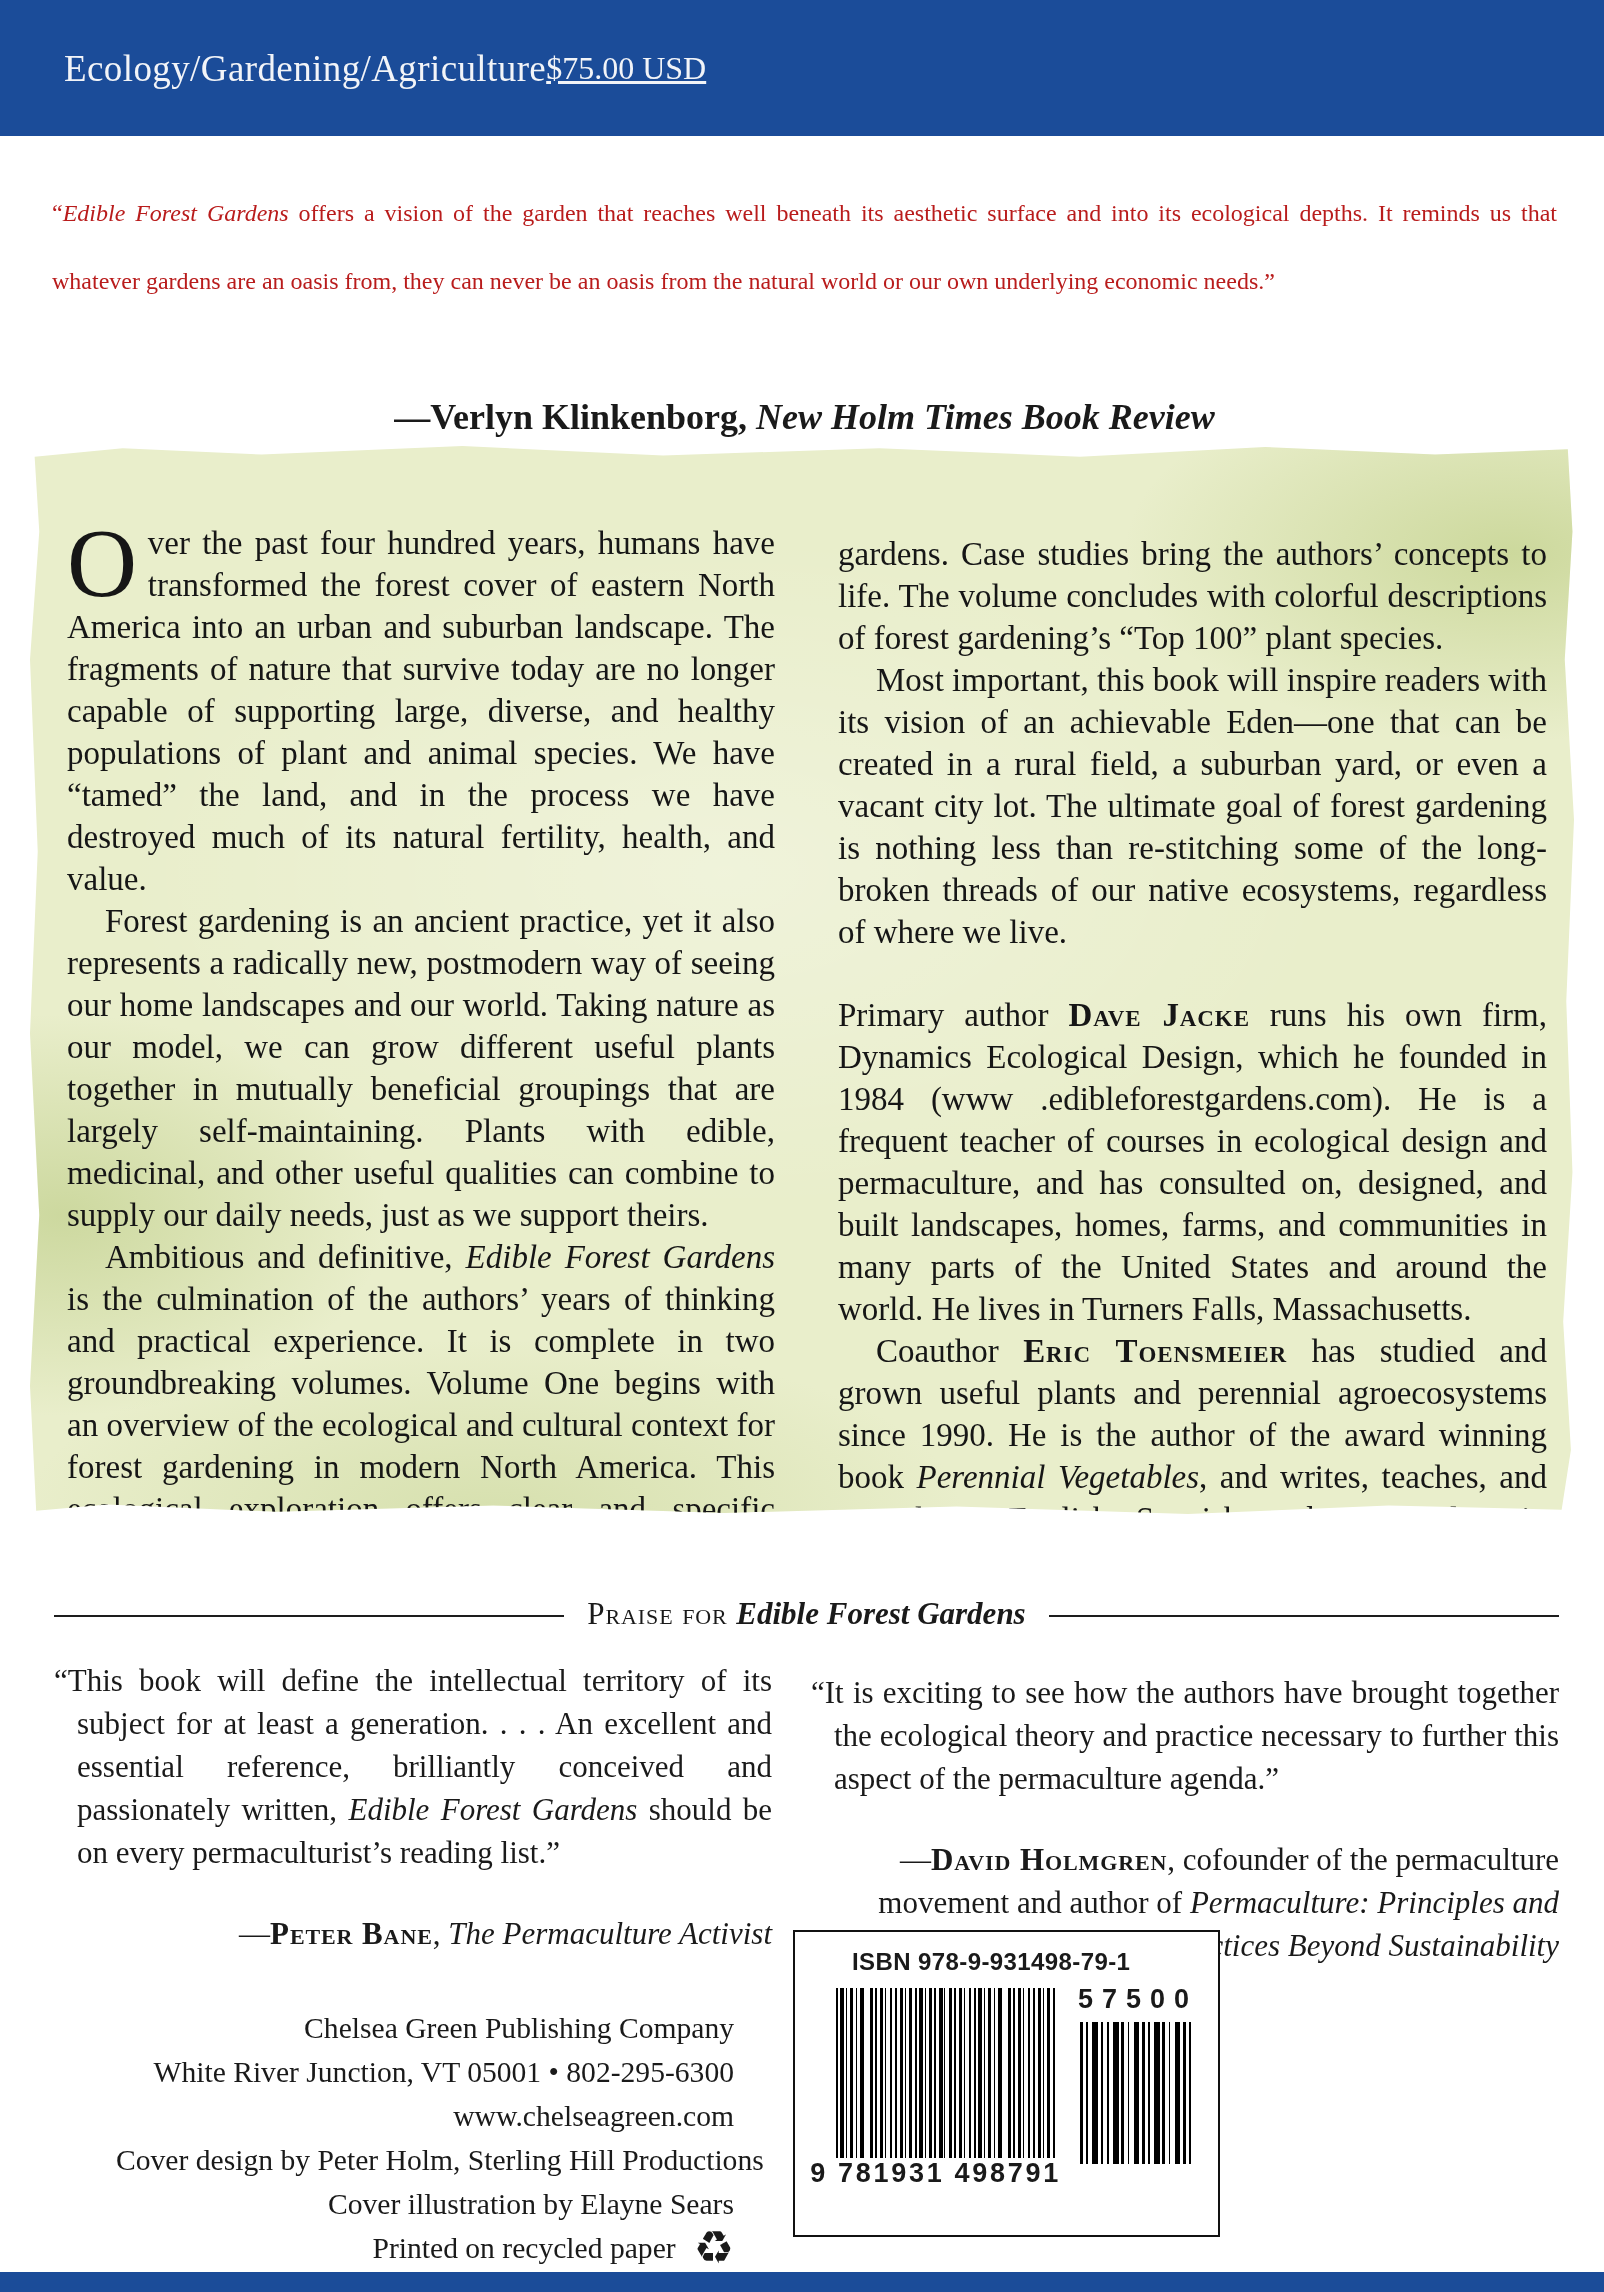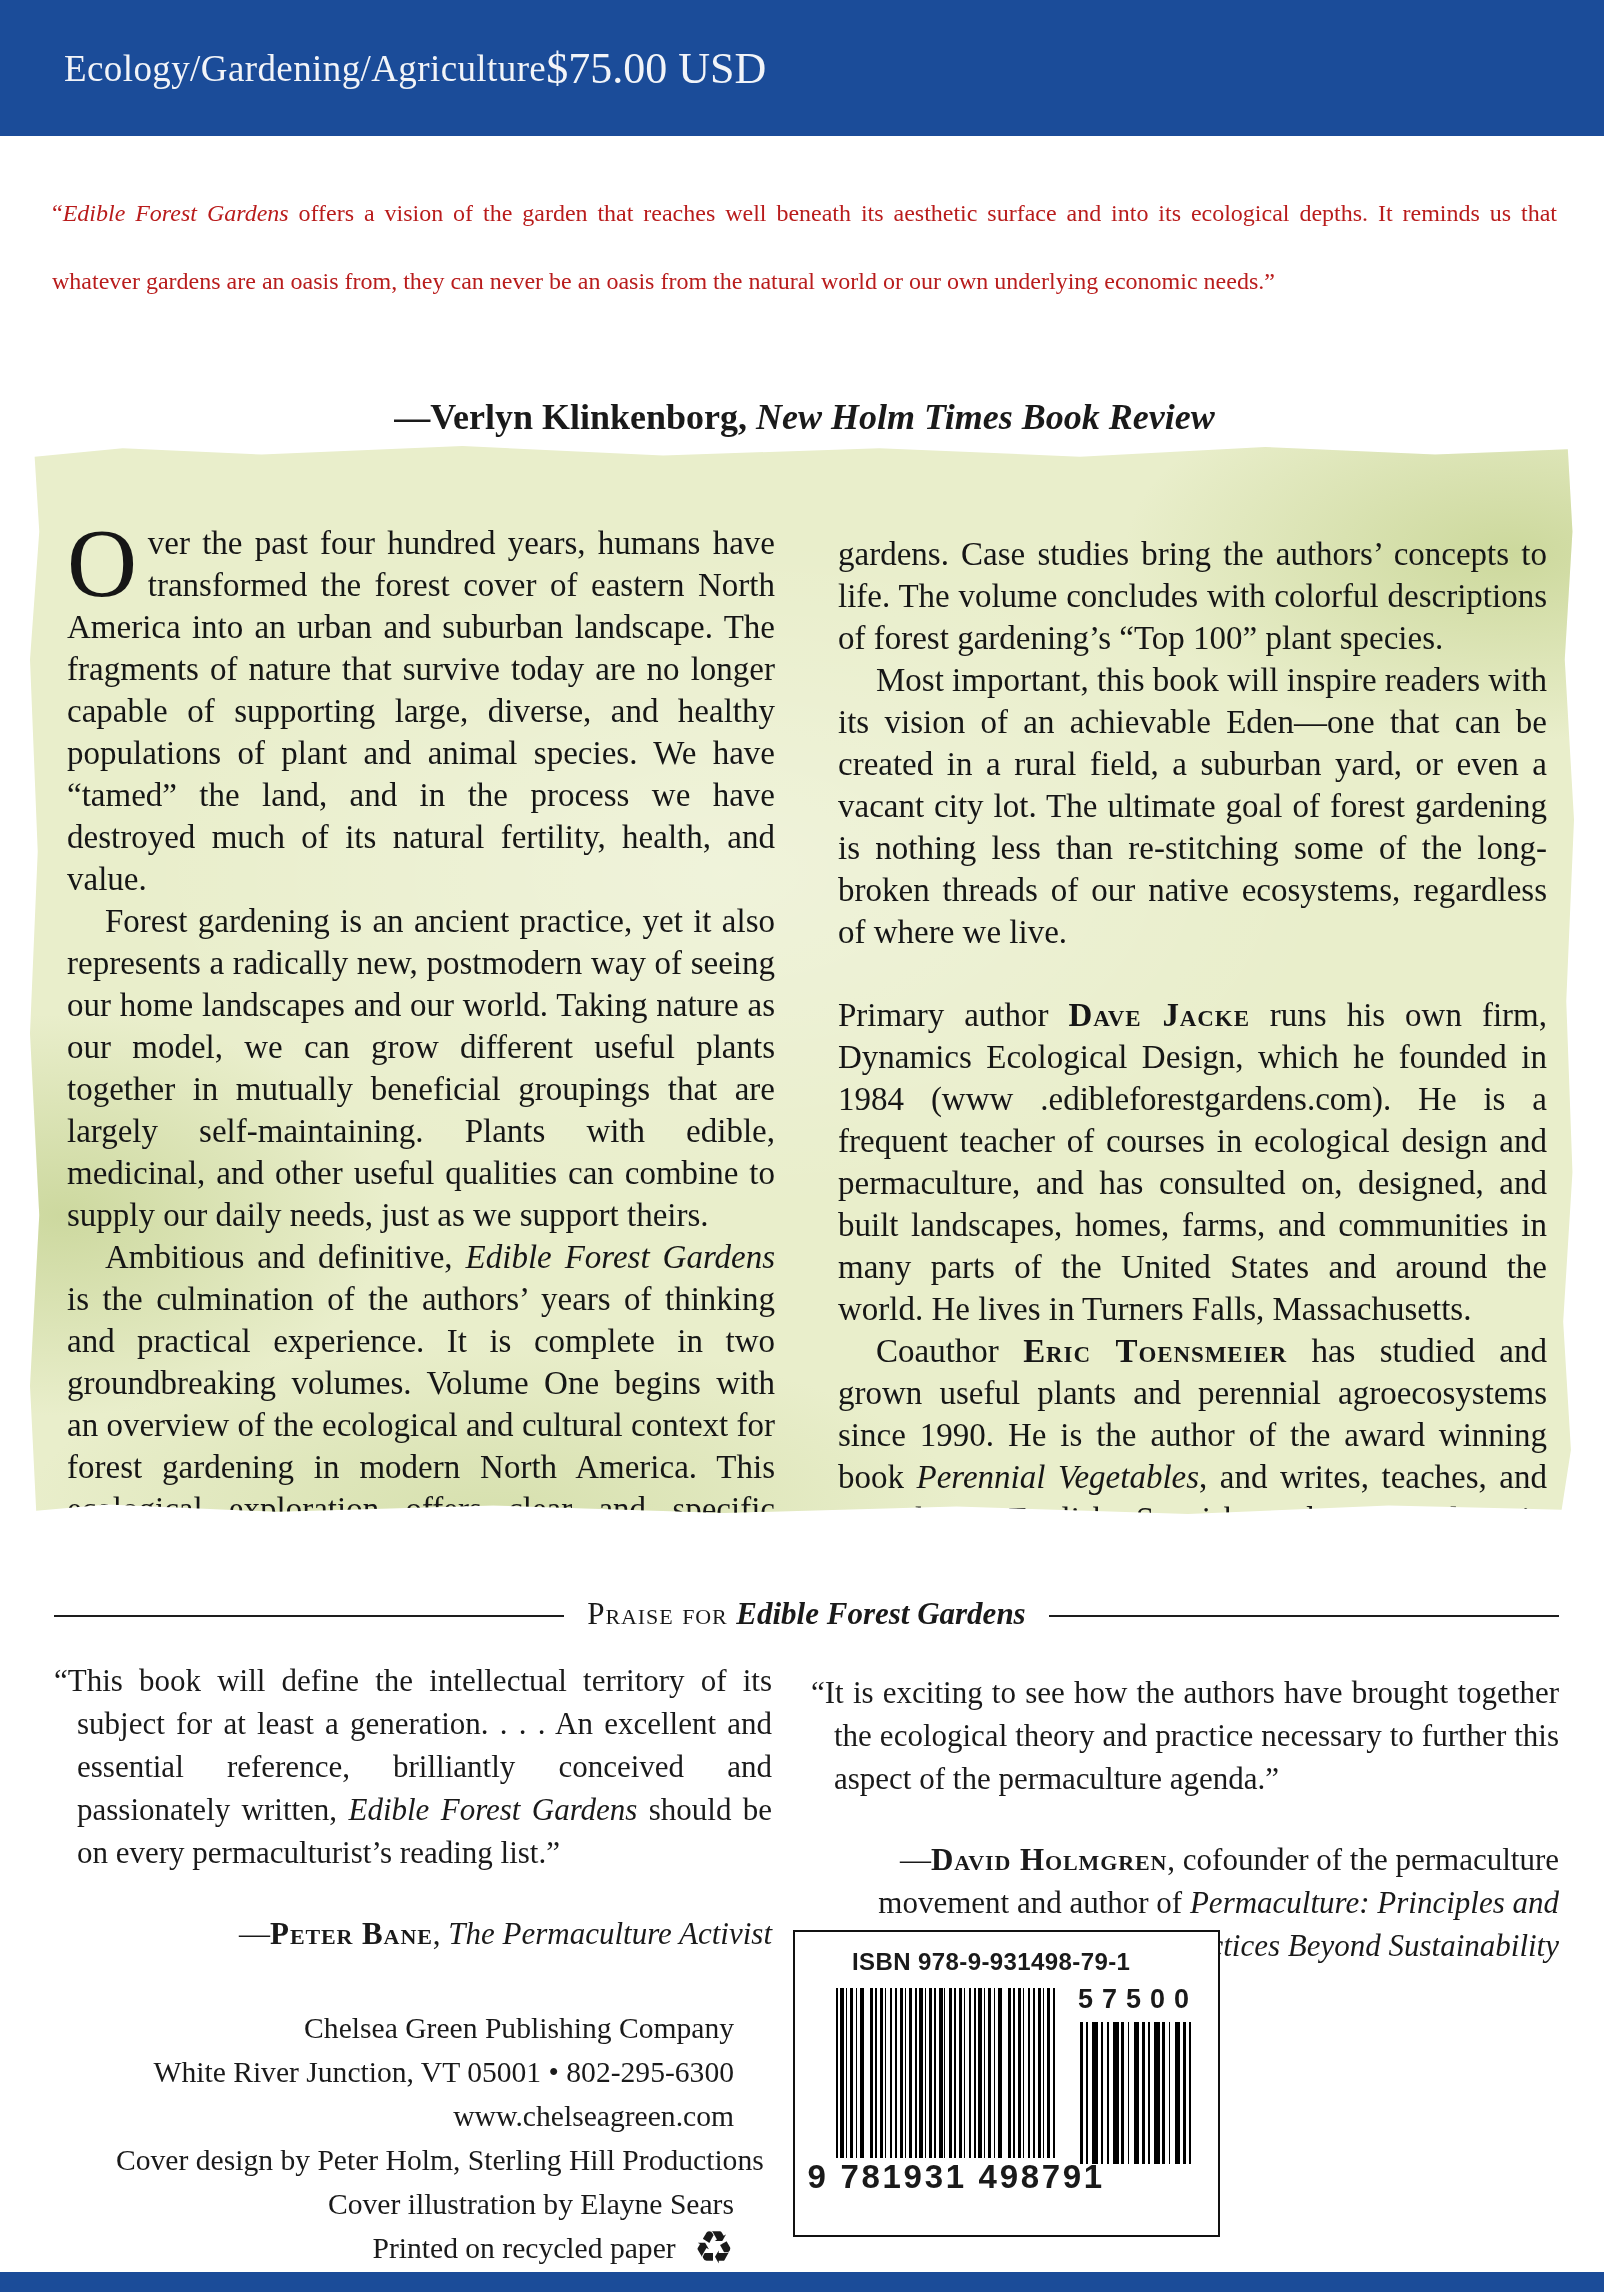--- a/index.html
+++ b/index.html
@@ -4,21 +4,21 @@
 <style>
   html,body{margin:0;padding:0;background:#fff;}
   body{width:1605px;height:2293px;font-family:"Liberation Serif","DejaVu Serif",serif;color:#1a1a1a;}
   .page{position:relative;width:1605px;height:2293px;overflow:hidden;background:#fff;}
 
   
   .banner{position:absolute;left:0;top:0;width:1605px;height:136px;background:#1b4c99;
           display:flex;align-items:center;justify-content:flex-start;box-sizing:border-box;
           padding:0 64px 0 64px;color:#f2f4f8;}
   .banner .cat{font-size:37px;letter-spacing:0.4px;}
-  .banner .price{font-size:44px;}
+  .banner .price{font-size:32px;text-decoration:underline;}
 
   
   .top-quote{position:absolute;left:52px;top:179px;width:1505px;font-size:24px;line-height:68px;
              text-align:justify;color:#b91c1c;}
   .quote-attr{position:absolute;left:52px;top:396px;width:1505px;text-align:center;font-size:36px;}
 
   
   .panel{position:absolute;left:30px;top:446px;width:1544px;height:1068px;
          background:
            radial-gradient(555px 269px at 96% 10%, rgba(176,195,110,0.50), rgba(176,195,110,0) 70%),
@@ -57,21 +57,21 @@
   .imprint .line{white-space:nowrap;}
   .imprint .last{display:flex;justify-content:flex-end;align-items:center;}
   .recycle{font-family:"DejaVu Sans",sans-serif;font-size:45px;line-height:44px;margin-left:18px;}
 
   
   .bcbox{position:absolute;left:793px;top:1930px;width:427px;height:307px;background:#fff;
          border:2.7px solid #111;box-sizing:border-box;font-family:"Liberation Sans","DejaVu Sans",sans-serif;}
   .isbn{position:absolute;left:57px;top:16px;font-size:24px;font-weight:bold;letter-spacing:0.4px;}
   .bars-main{position:absolute;left:41px;top:56px;width:219px;height:176px;
     background:repeating-linear-gradient(90deg,#000 0 1.8px,#fff 1.8px 4.5px,#000 4.5px 8px,#fff 8px 9.9px,#000 9.9px 10.7px,#fff 10.7px 14.3px,#000 14.3px 17px,#fff 17px 19.7px);}
-  .ean-digits{position:absolute;left:12.5px;top:226px;width:256px;text-align:center;font-size:33px;font-weight:bold;
+  .ean-digits{position:absolute;left:12.5px;top:226px;width:256px;text-align:center;font-size:27px;font-weight:bold;
               background:#fff;letter-spacing:2.7px;white-space:nowrap;}
   .addon-digits{position:absolute;left:283px;top:52px;width:118px;text-align:center;font-size:27px;font-weight:bold;
                 letter-spacing:9px;}
   .bars-addon{position:absolute;left:285px;top:90px;width:115px;height:142px;
     background:repeating-linear-gradient(90deg,#000 0 2.7px,#fff 2.7px 6.3px,#000 6.3px 8px,#fff 8px 12.5px,#000 12.5px 18px,#fff 18px 20.6px);}
 
   
   .bottom-strip{position:absolute;left:0;bottom:0;width:1605px;height:21.5px;background:#1b4c99;}
 </style>
 </head>

